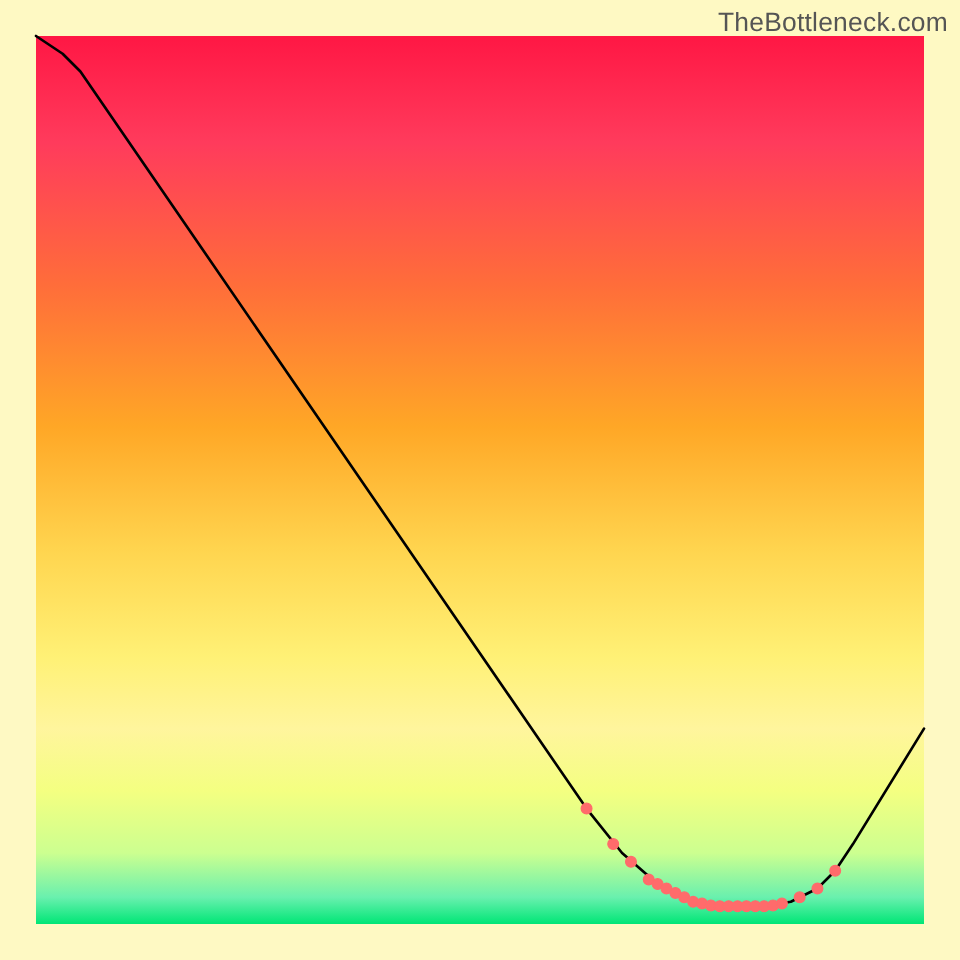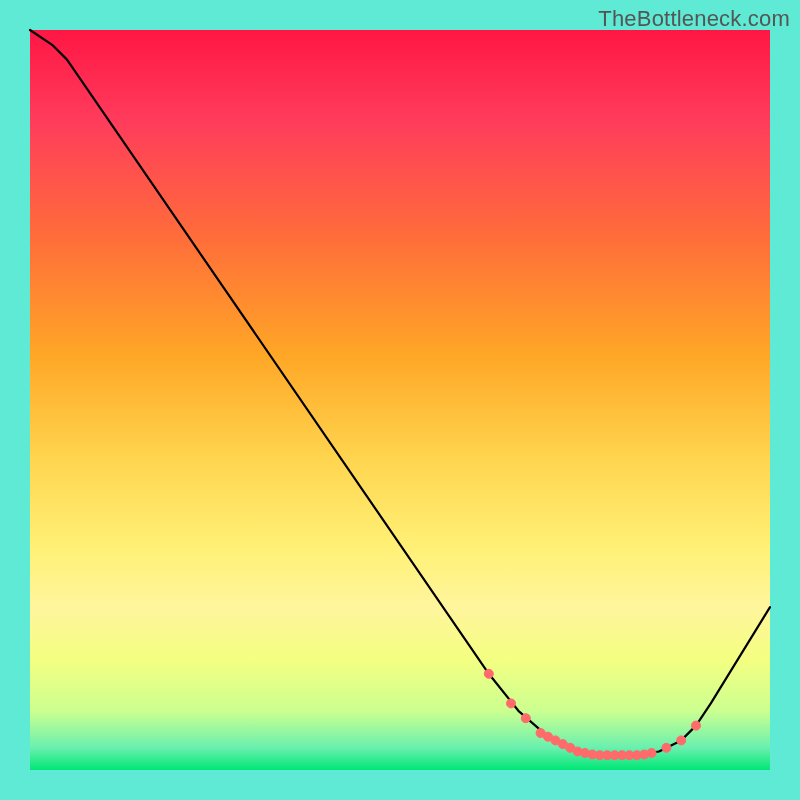--- a/index.html
+++ b/index.html
@@ -1,21 +1,21 @@
 <!DOCTYPE html>
 <html><head>
 <meta charset="utf-8">
 <style>
   * { margin: 0; padding: 0; box-sizing: border-box; }
   html, body { width: 800px; height: 800px; overflow: hidden; background: #000; }
   .stage {
     position: relative;
     width: 800px;
     height: 800px;
-    background: #5eead4;
+    background: #fef9c3;
   }
   .plot-area {
     position: absolute;
     left: 30px;
     top: 30px;
     width: 740px;
     height: 740px;
     background: linear-gradient(to bottom,
       #ff1744 0%,
       #ff3b5c 12%,

